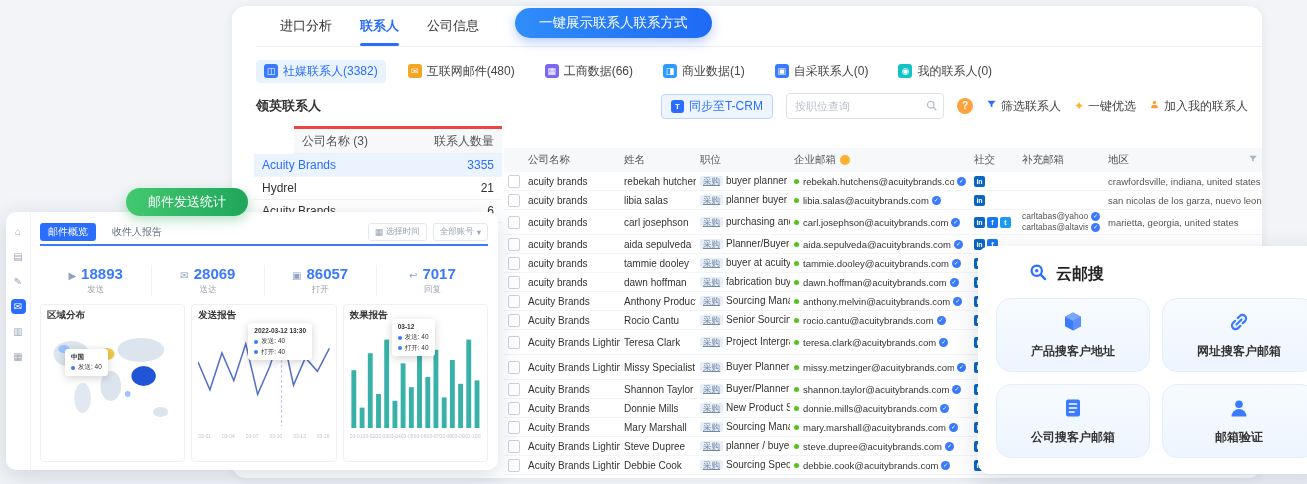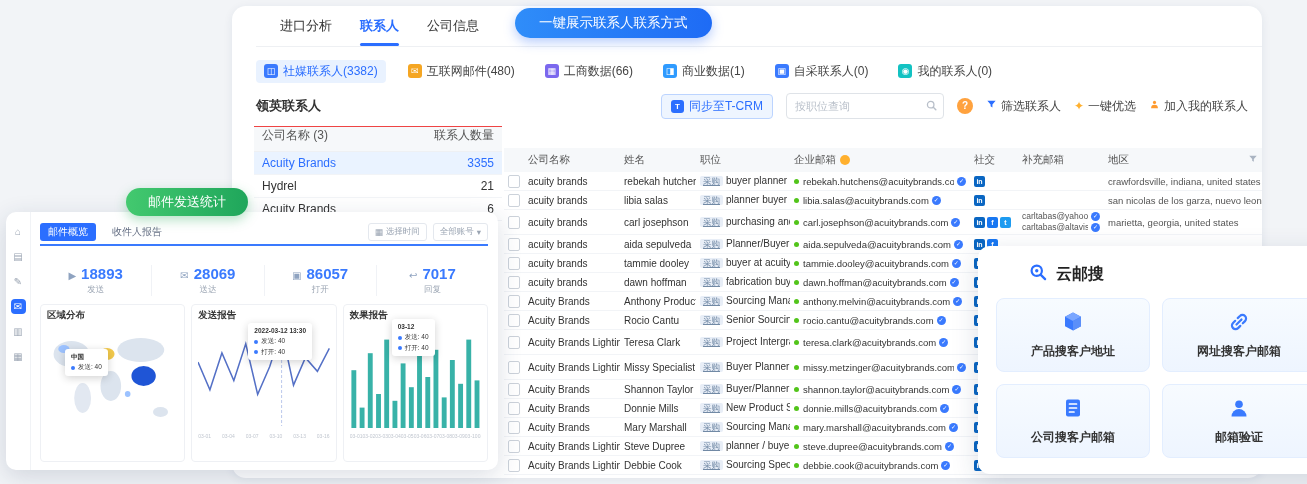--- a/index.html
+++ b/index.html
@@ -23,21 +23,21 @@
   .tcrm-ic{width:13px;height:13px;background:#2b6eff;color:#fff;border-radius:3px;font-size:8px;font-weight:700;line-height:13px;text-align:center;}
   .searchbox{position:relative;}
   .searchbox input{width:124px;height:24px;border:1px solid #dfe3e8;border-radius:4px;padding:0 24px 0 8px;font-size:11px;color:#333;outline:none;font-family:inherit;box-sizing:content-box;}
   .searchbox input::placeholder{color:#b8bfc9;}
   .searchbox .mag{position:absolute;right:6px;top:6px;}
   .help-ic{width:16px;height:16px;border-radius:50%;background:#ffa23e;color:#fff;font-size:10px;font-weight:700;text-align:center;line-height:16px;cursor:pointer;flex:none;}
   .spark{color:#ffb02e;font-size:12px;}
 
   
   .company-table{position:absolute;left:22px;top:120px;width:248px;font-size:12px;}
-  .ct-head{display:flex;background:#f6f8fa;border-top:1px solid #ef4444;border-bottom:1px solid #eef0f3;height:24px;align-items:flex-start;color:#555;padding:0 8px;}
+  .ct-head{display:flex;background:#f6f8fa;border-top:3px solid #ef4444;border-bottom:1px solid #eef0f3;height:24px;align-items:center;color:#555;padding:0 8px;margin-left:40px;}
   .ct-head span:last-child{margin-left:auto;}
   .ctr{display:flex;height:22px;align-items:center;padding:0 8px;border-bottom:1px solid #f2f4f7;color:#333;cursor:pointer;}
   .ctr .cnt{margin-left:auto;}
   .ctr.sel{background:#eaf3ff;color:#2b6eff;}
   .ctr.sel .cnt{color:#2b6eff;}
 
   
   .contacts-table{position:absolute;left:272px;top:142px;right:0;bottom:0;overflow:hidden;}
   .tbl-head{display:flex;background:#f6f8fa;height:24px;align-items:center;font-size:10.5px;color:#555;}
   .cell,.hc{padding:1px 4px;box-sizing:border-box;}
@@ -93,21 +93,21 @@
   .tip .td{display:inline-block;width:4px;height:4px;border-radius:50%;background:#3a7afe;margin-right:3px;vertical-align:middle;}
   .tip-map{left:24px;top:44px;}
   .tip-line{left:56px;top:18px;}
   .tip-bar{left:48px;top:14px;}
 
   
   .cloud-card{position:absolute;left:978px;top:246px;width:324px;height:228px;background:#fff;border-radius:12px;box-shadow:0 8px 28px rgba(30,50,90,.15);z-index:9;padding-left:32px;}
   .cc-head{display:flex;align-items:center;gap:8px;padding:16px 18px 8px;}
   .cc-head .t{font-size:16px;font-weight:700;color:#222;}
   .cc-grid{position:absolute;left:18px;right:18px;top:52px;bottom:16px;display:grid;grid-template-columns:1fr 1fr;grid-template-rows:1fr 1fr;gap:12px;}
-  .cbtn{border:1px solid #e3eeff;background:linear-gradient(180deg,#f7fbff,#eef5ff);border-radius:8px;display:flex;flex-direction:column;align-items:center;justify-content:center;gap:6px;font-size:12px;font-weight:700;color:#333;cursor:pointer;}
+  .cbtn{border:1px solid #e3eeff;background:linear-gradient(180deg,#f7fbff,#eef5ff);border-radius:15px;display:flex;flex-direction:column;align-items:center;justify-content:center;gap:6px;font-size:12px;font-weight:700;color:#333;cursor:pointer;}
 </style>
 </head>
 <body>
 
 <div class="stage">
 
   <div class="main-card">
     <div class="tabs-row" id="tabs">
         <div class="tab">进口分析</div>
         <div class="tab active">联系人</div>

